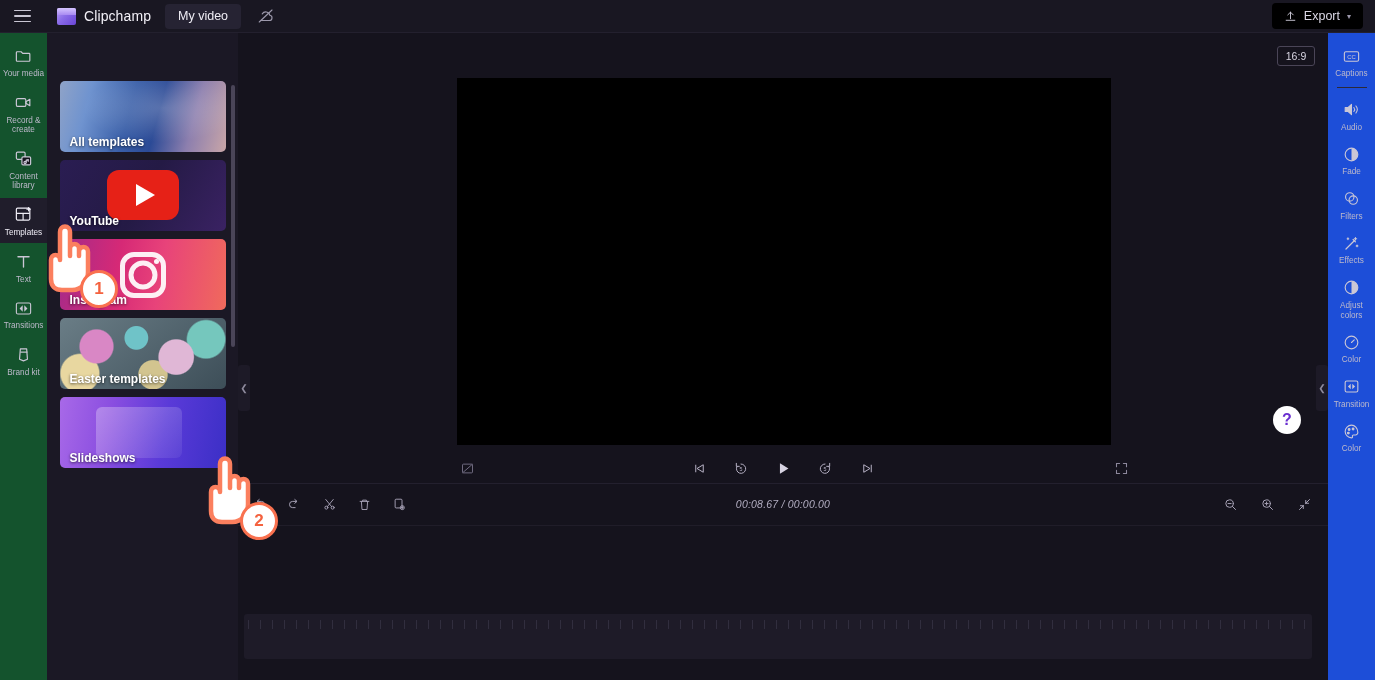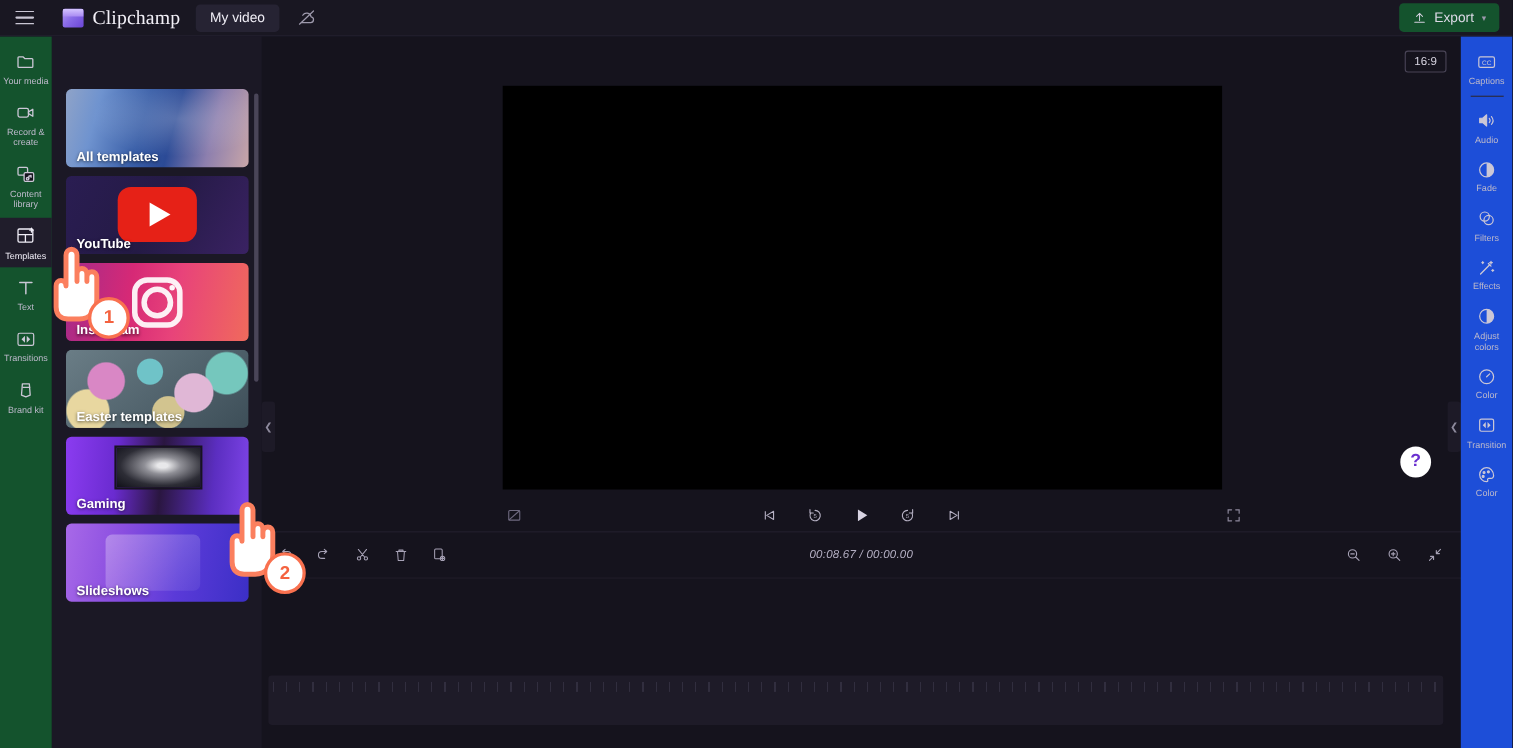--- a/index.html
+++ b/index.html
@@ -29,33 +29,33 @@
   .brand { display: flex; align-items: center; gap: 8px; margin-left: 13px; cursor: pointer; }
   .brand-logo {
     width: 19px; height: 17px; border-radius: 2px;
     background: linear-gradient(135deg, #b79cf5 0%, #8a6ce8 45%, #6a45d6 100%);
     position: relative; overflow: hidden;
   }
   .brand-logo::after{
     content:""; position:absolute; left:0; top:0; width:100%; height:42%;
     background: linear-gradient(180deg,#d5c5ff,#a98bf2);
   }
-  .brand-name { font-size: 18px; color: #f2f0f7; letter-spacing: .1px; font-family: Liberation Serif, serif; }
+  .brand-name { font-size: 14px; color: #f2f0f7; letter-spacing: .1px; }
   .doc-title {
     margin-left: 14px; height: 25px; padding: 0 13px;
     display: flex; align-items: center;
     background: #262333; border-radius: 4px;
     font-size: 12.5px; color: #efedf5; cursor: text;
   }
   .cloud-off { margin-left: 14px; width: 22px; height: 22px; display:flex; align-items:center; justify-content:center; cursor: default; }
   .topbar-right { margin-left: auto; display: flex; align-items: center; padding-right: 12px; }
   .export-btn {
     display: flex; align-items: center; gap: 7px;
     height: 26px; padding: 0 12px;
-    background: #14532d; border-radius: 4px;
+    background: #000000; border-radius: 4px;
     font-size: 12.5px; color: #dcd9e6; cursor: pointer;
   }
   .chev { font-size: 8px; color: #9d99ac; }
 
   
   .rail {
     position: absolute; top: 33px; left: 0; width: 47px; height: 647px;
     background: #14532d;
     padding-top: 6px;
     z-index: 20;
@@ -383,24 +383,20 @@
 
       <div class="card c-ig">
         <div class="ig-glyph"></div>
         <span class="card-label">Instagram</span>
       </div>
 
       <div class="card c-easter">
         <span class="card-label">Easter templates</span>
       </div>
 
-      <div class="card c-gaming">
-        <div class="screen"></div>
-        <span class="card-label">Gaming</span>
-      </div>
 
 
       <div class="card c-slides">
         <span class="card-label">Slideshows</span>
       </div>
 
       <div class="card c-balloons">
         <span class="card-label"></span>
       </div>
     </div>

